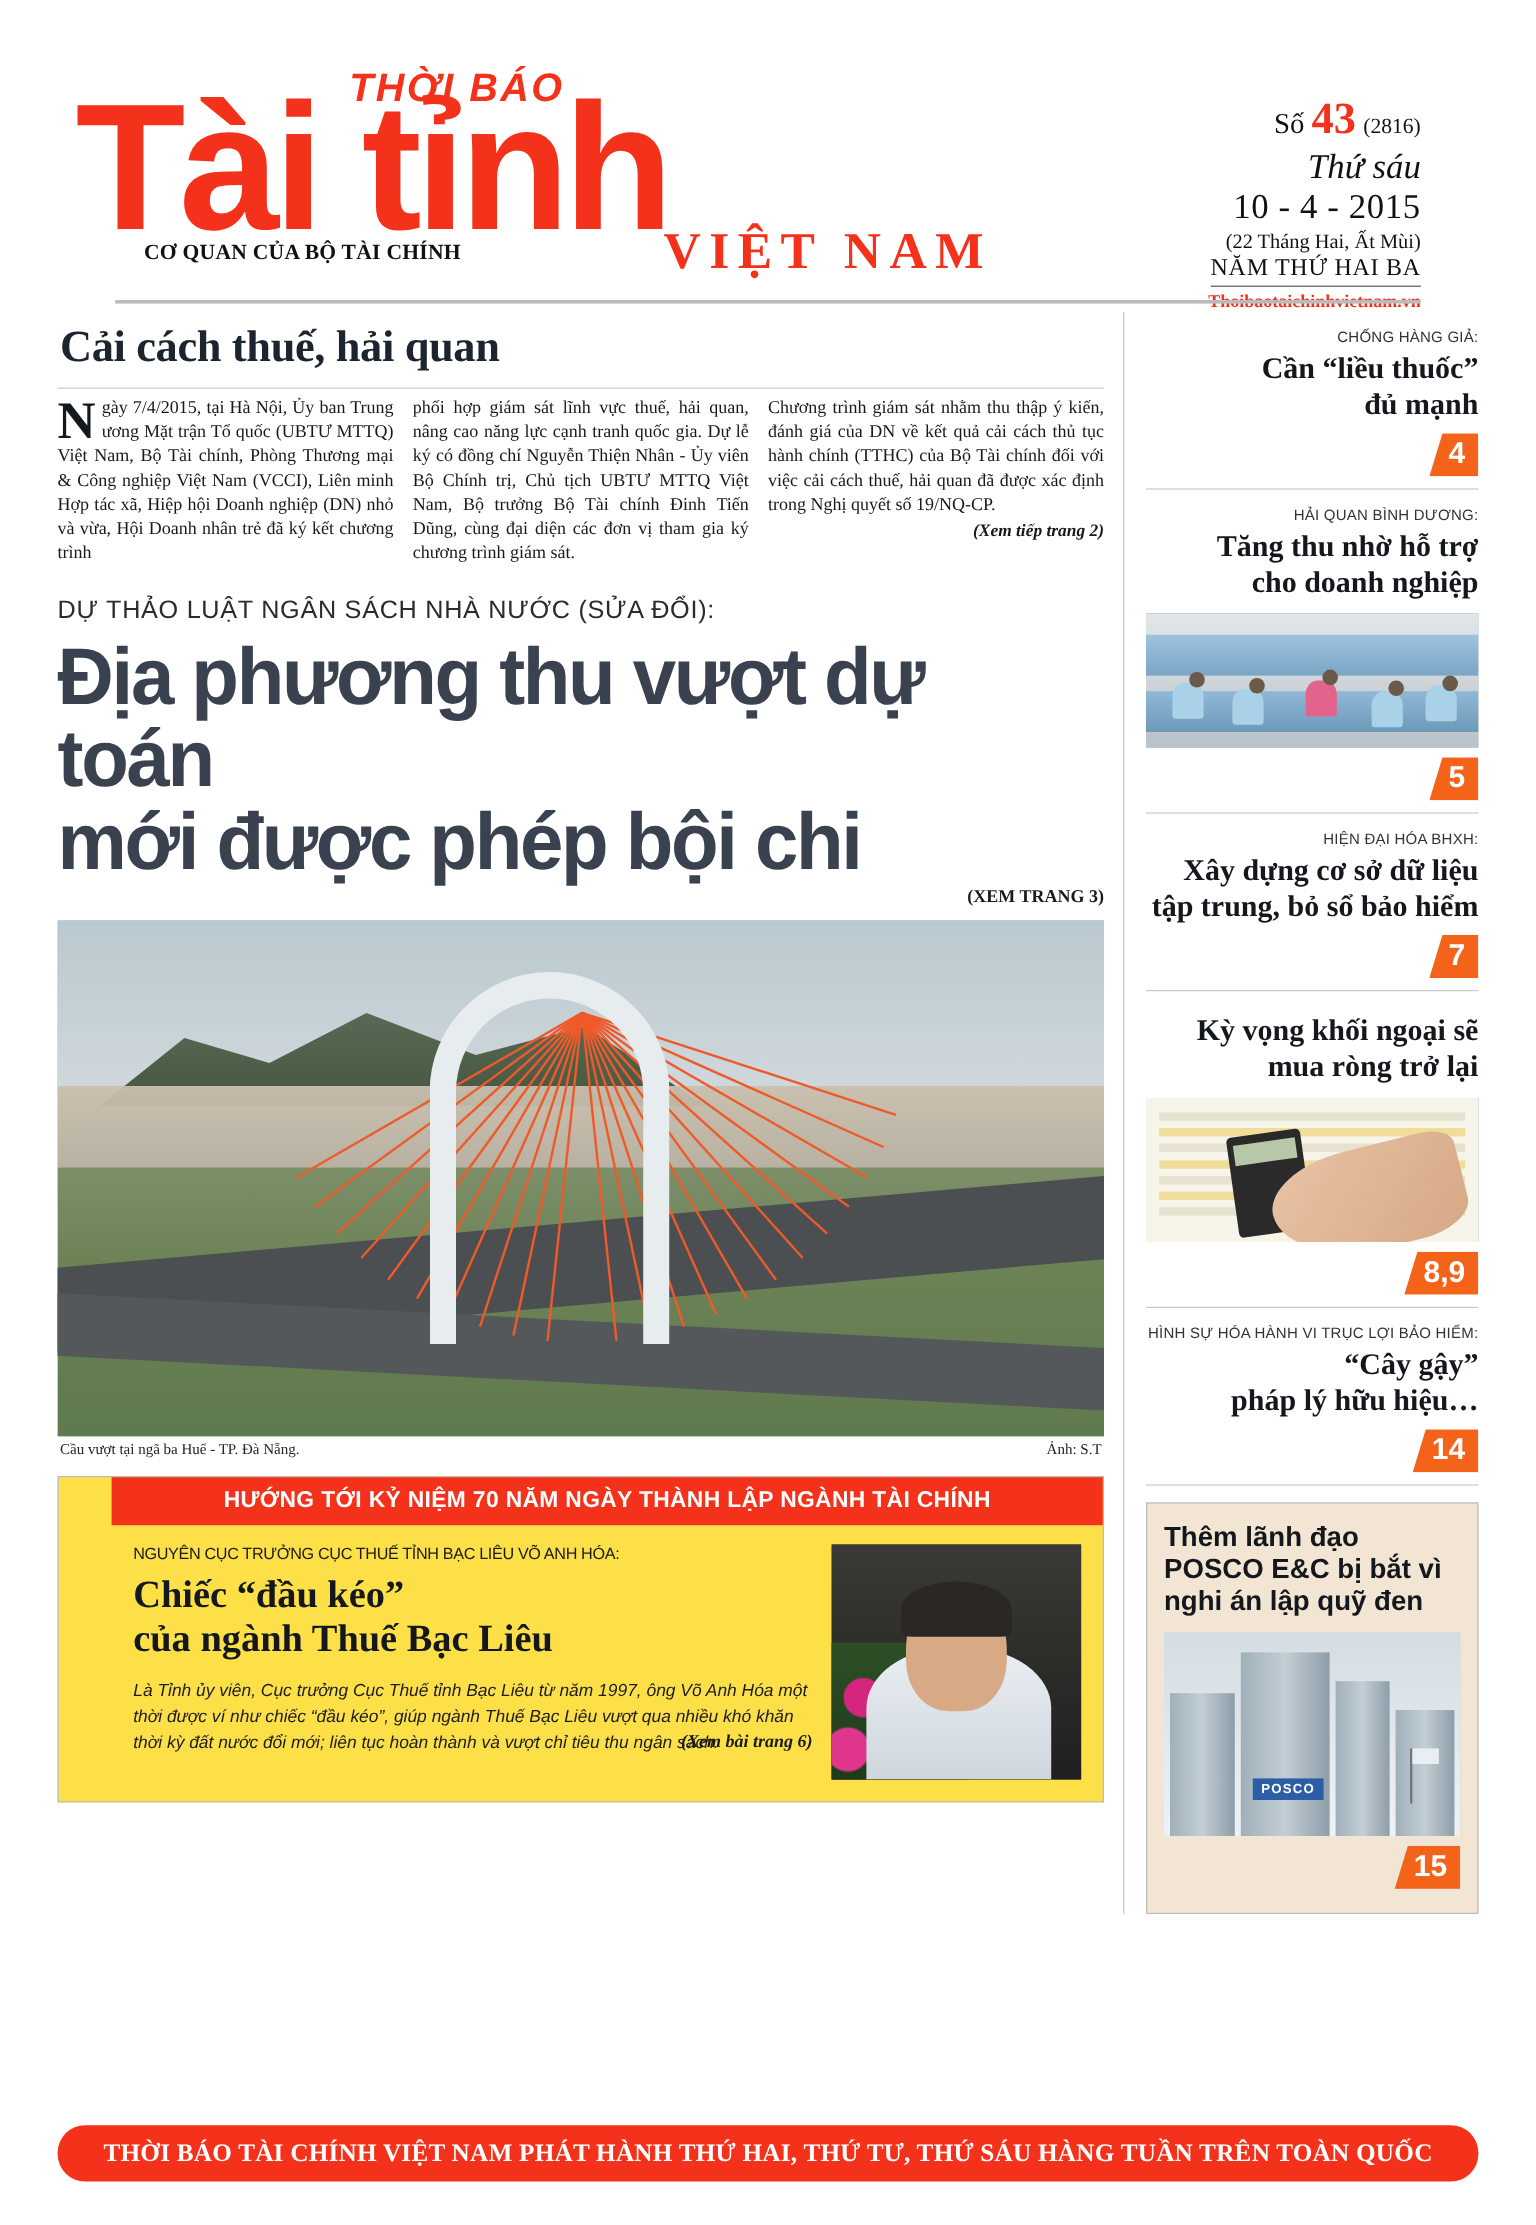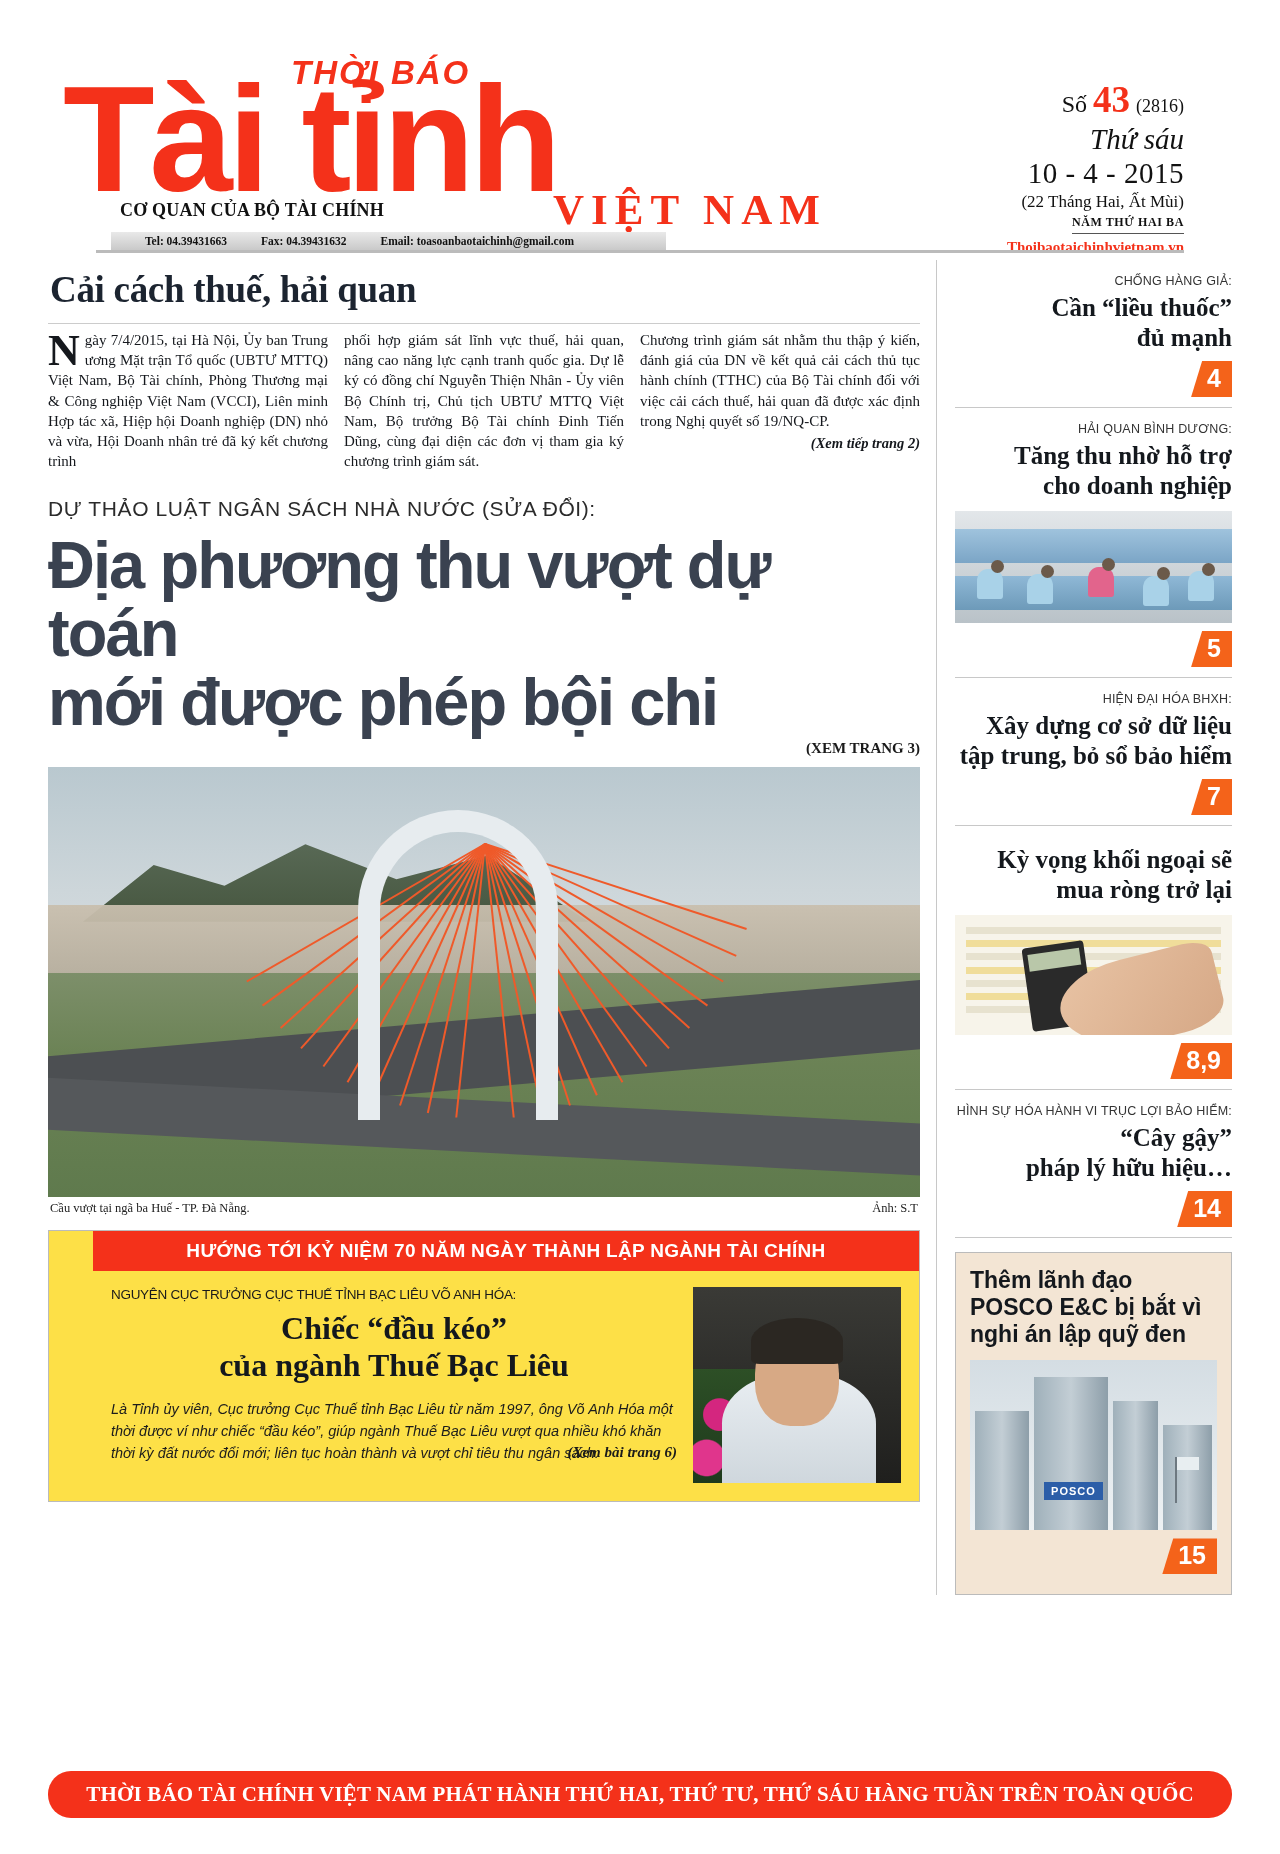--- a/index.html
+++ b/index.html
@@ -49,21 +49,21 @@
   .dateblock {
     position: absolute; right: 48px; top: 78px; width: 300px;
     text-align: right; font-family: "Liberation Serif", serif; color:#111;
   }
   .dl-num { font-size: 24px; }
   .dl-num b { font-size: 37px; color:#f4311a; font-weight:bold; }
   .dl-num .paren { font-size: 18px; }
   .dl-day { font-size: 29px; font-style: italic; margin-top: 2px; }
   .dl-date { font-size: 29px; margin-top: 1px; letter-spacing: 0.5px; }
   .dl-lunar { font-size: 17px; margin-top: 2px; }
-  .dl-year { font-size: 12px; font-weight: bold; letter-spacing: 0.6px;
+  .dl-year { font-size: 20px; font-weight: normal; letter-spacing: 0.6px;
              border-bottom: 1.5px solid #555; padding-bottom: 3px; display:inline-block; }
   .dl-url { font-size: 15px; font-weight: bold; color: #f4311a; margin-top: 5px; }
   .rule-top { position: absolute; left: 48px; right: 48px; top: 250px; height: 3px; background: #bbb; }
 
   
   .body-grid { display: flex; gap: 0; margin-top: 8px; }
   .col-left { width: 888px; padding-right: 16px; }
   .col-right { width: 296px; border-left: 1px solid #c8c8c8; padding-left: 18px; }
 
   
@@ -100,21 +100,21 @@
   
   .bottom-feature { margin-top: 14px; border: 1px solid #bbb; background: #fde047; padding-left: 44px; }
   .bf-banner { background: #f4311a; color: #fff; text-align: center;
                font-family: "Liberation Sans", sans-serif; font-weight: bold;
                font-size: 19px; letter-spacing: 0.3px; padding: 9px 0; }
   .bf-body { display: flex; padding: 16px 18px 18px 18px; gap: 16px; }
   .bf-text { flex: 1; }
   .bf-kicker { font-family: "Liberation Sans", sans-serif; font-size: 13.5px;
                letter-spacing: -0.3px; color: #1a1a1a; }
   .bf-head { font-family: "Liberation Serif", serif; font-weight: bold;
-             font-size: 32px; line-height: 1.16; color: #14181d; margin-top: 8px; text-align: center; }
+             font-size: 32px; line-height: 1.16; color: #14181d; margin-top: 8px; }
   .bf-lead { font-family: "Liberation Sans", sans-serif; font-style: italic;
              font-size: 14.5px; line-height: 1.52; color: #1c1c1c; margin-top: 14px; }
   .bf-xem { font-family: "Liberation Serif", serif; font-weight: bold;
             font-style: italic; font-size: 15px; float: right; margin-top: -20px; }
   .bf-photo { width: 208px; height: 196px; background: #2c2b27; position: relative;
               overflow: hidden; flex-shrink: 0; }
 
   
   .side-item { padding: 14px 0 0 0; border-bottom: 1px solid #c8c8c8; }
   .side-item:last-child { border-bottom: none; }
@@ -215,25 +215,20 @@
 <div class="page">
 
   <div class="masthead">
     <div class="logo-wrap">
       <div class="thoi-bao">THỜI BÁO</div>
       <div class="tai-chinh">Tài tỉnh</div>
     </div>
     <div class="viet-nam">VIỆT NAM</div>
     <div class="co-quan">CƠ QUAN CỦA BỘ TÀI CHÍNH</div>
 
-    <div class="contact-bar">
-      <span>Tel: 04.39431663</span>
-      <span>Fax: 04.39431632</span>
-      <span>Email: toasoanbaotaichinh@gmail.com</span>
-    </div>
 
     <div class="dateblock">
       <div class="dl-num">
         <span>Số</span>
         <b>43</b>
         <span class="paren">(2816)</span>
       </div>
       <div class="dl-day">Thứ sáu</div>
       <div class="dl-date">10 - 4 - 2015</div>
       <div class="dl-lunar">(22 Tháng Hai, Ất Mùi)</div>

